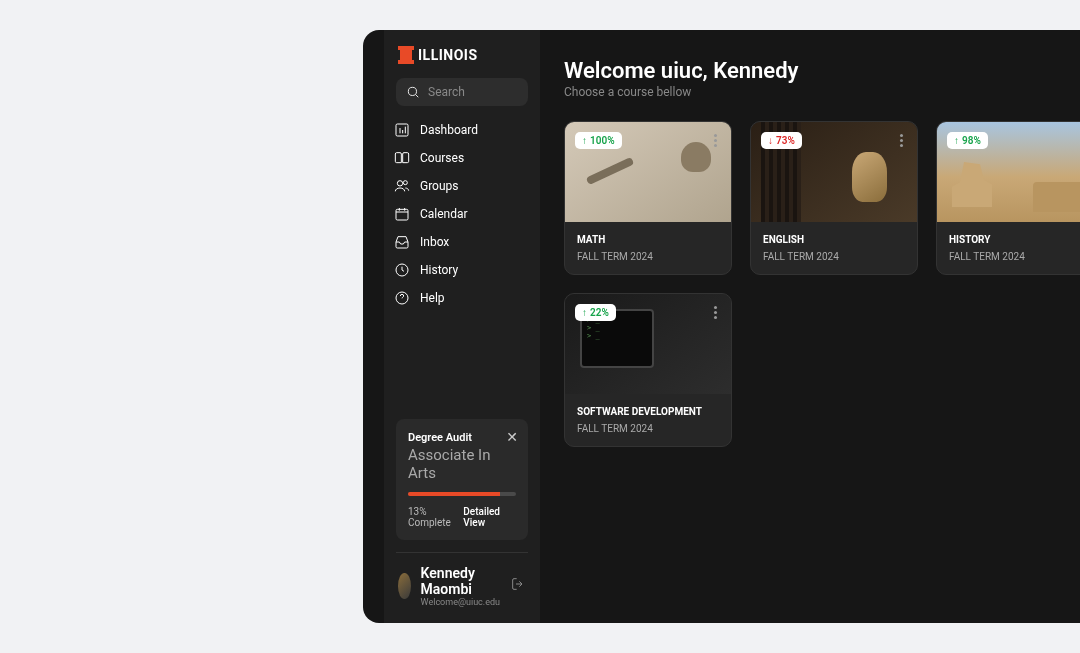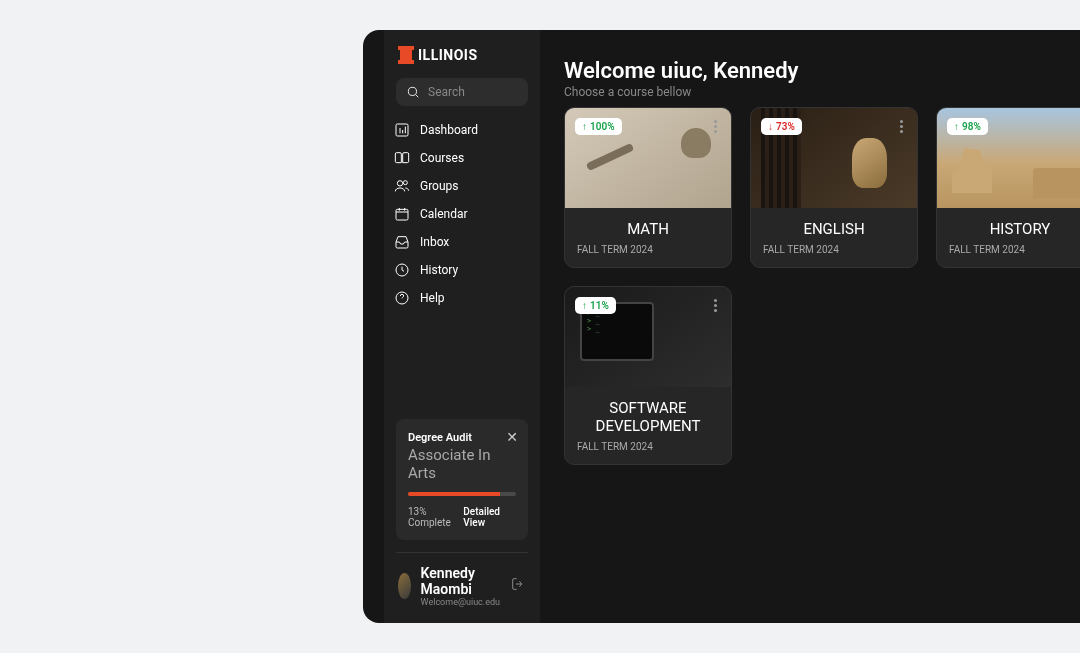--- a/index.html
+++ b/index.html
@@ -182,21 +182,21 @@
     }
     .welcome-title {
       color: #fff;
       font-size: 22px;
       font-weight: 600;
       margin-bottom: 2px;
     }
     .welcome-sub {
       color: #888;
       font-size: 12px;
-      margin-bottom: 8px;
+      margin-bottom: 22px;
     }
     .cards {
       display: grid;
       grid-template-columns: repeat(3, 168px);
       gap: 18px;
     }
     .card {
       border-radius: 10px;
       overflow: hidden;
       background: #262626;
@@ -241,24 +241,23 @@
       width: 3px;
       height: 3px;
       background: #999;
       border-radius: 50%;
     }
     .card-body {
       padding: 12px;
     }
     .card-title {
       color: #fff;
-      font-size: 15px;
-      font-weight: 400;
+      font-size: 10px;
+      font-weight: 700;
       margin-bottom: 6px;
-      text-align: center;
     }
     .card-term {
       color: #aaa;
       font-size: 10px;
     }
     
     .thumb-deco {
       position: absolute;
       inset: 0;
     }
@@ -503,21 +502,21 @@
           <div class="card-title">HISTORY</div>
           <div class="card-term">FALL TERM 2024</div>
         </div>
       </div>
 
       <div class="card">
         <div class="card-image software">
           <div class="thumb-deco"></div>
           <span class="badge up">
             <span>↑</span>
-            <span>11%</span>
+            <span>22%</span>
           </span>
           <span class="kebab">
               <span></span>
               <span></span>
               <span></span>
             </span>
         </div>
         <div class="card-body">
           <div class="card-title">SOFTWARE DEVELOPMENT</div>
           <div class="card-term">FALL TERM 2024</div>

